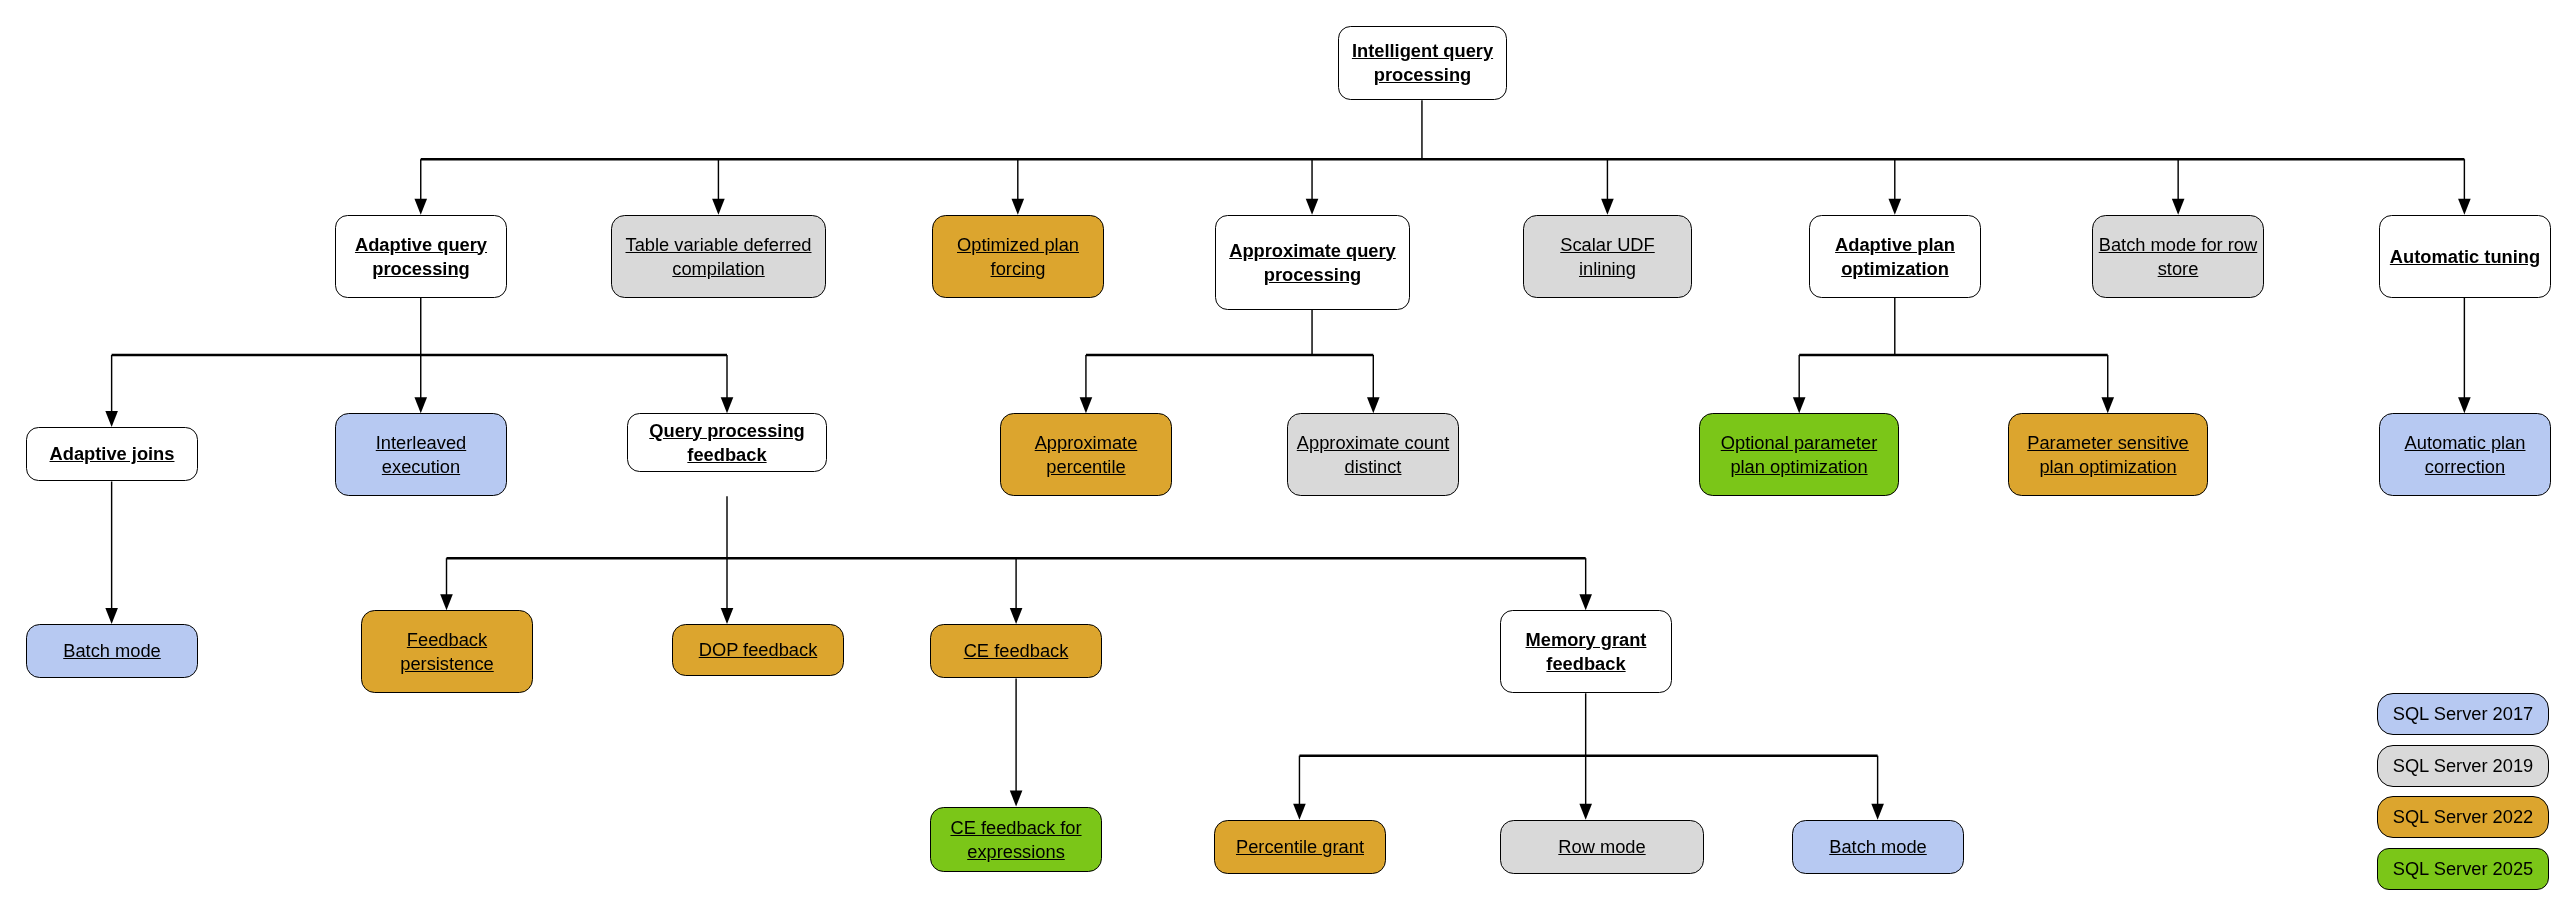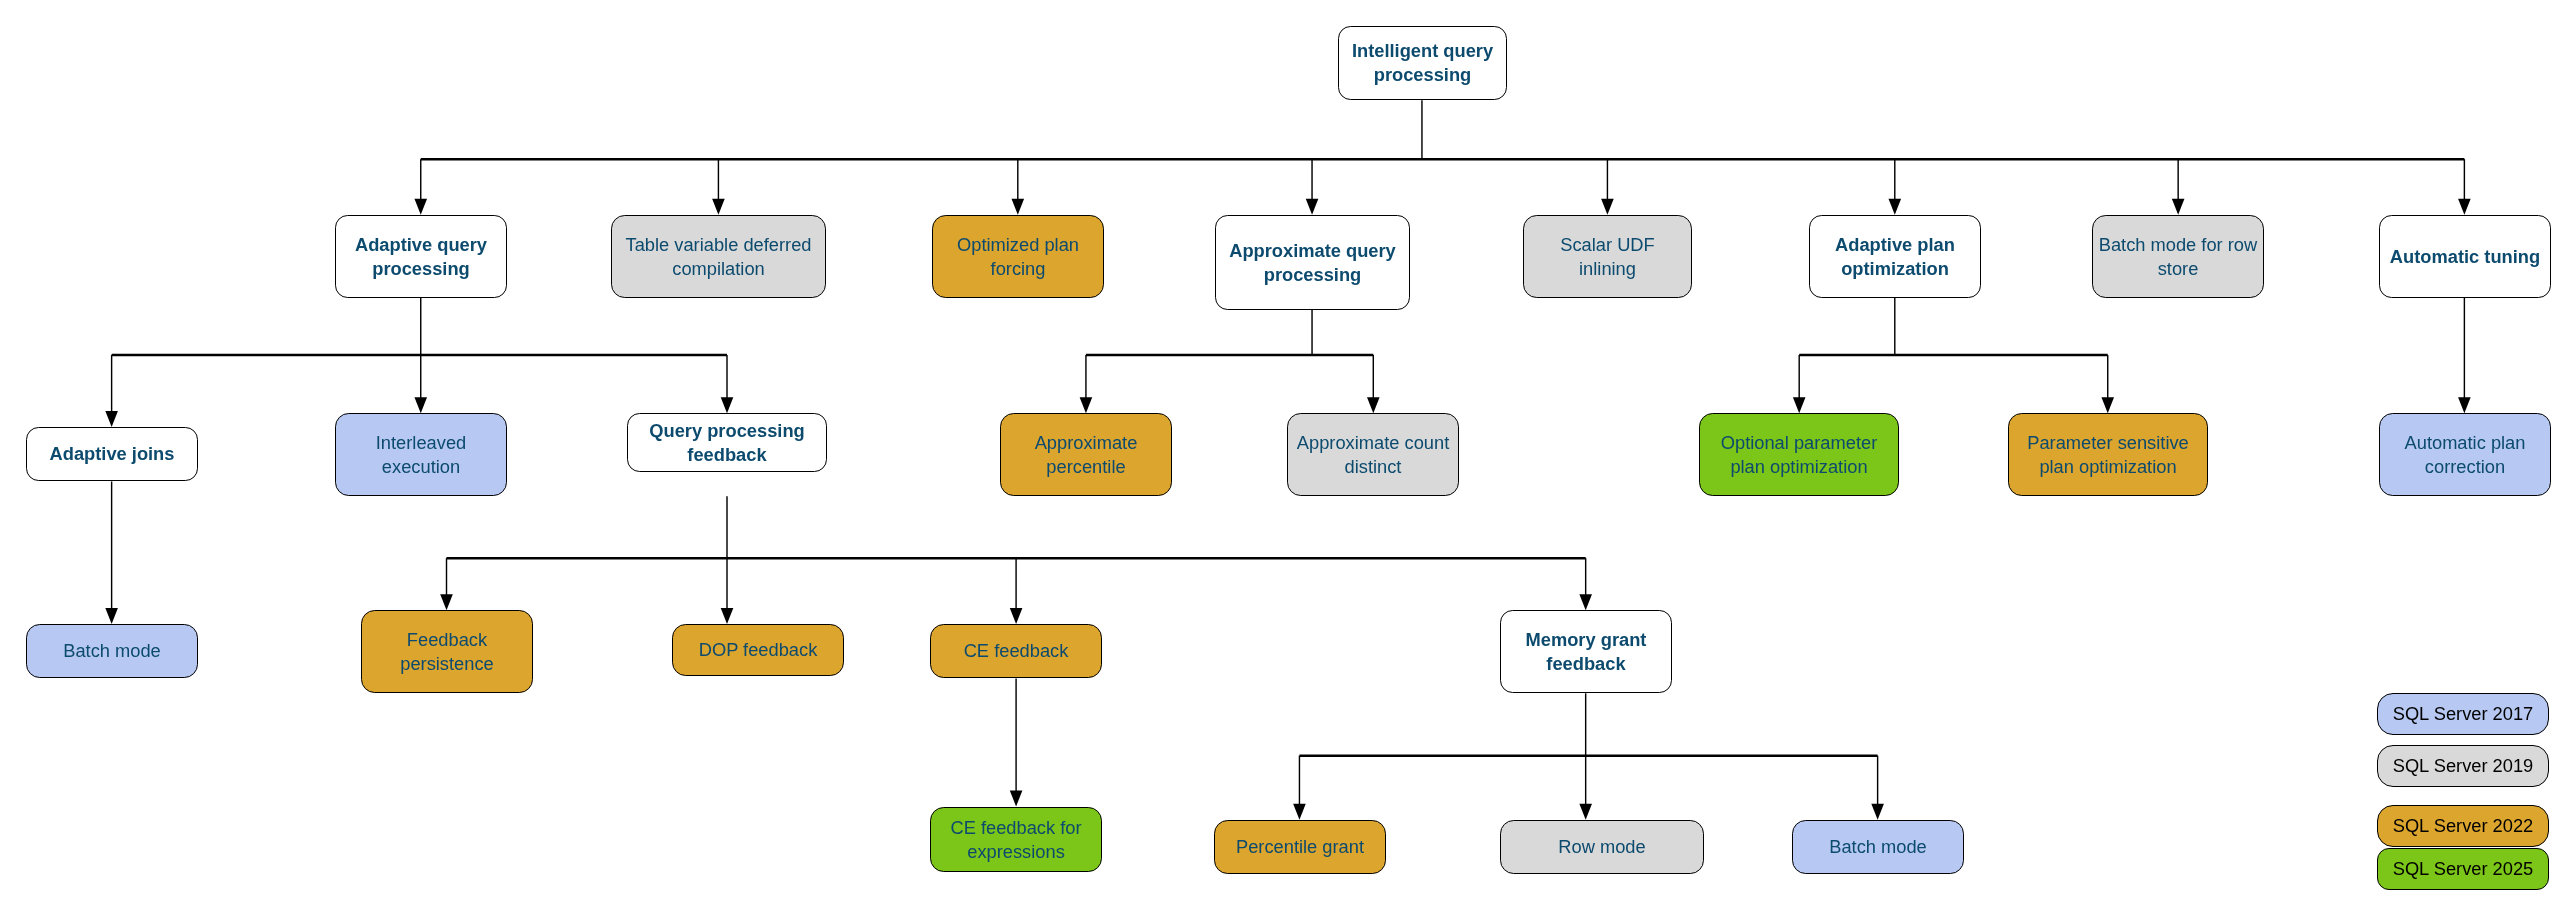--- a/index.html
+++ b/index.html
@@ -12,23 +12,24 @@
   }
   #edges{position:absolute;left:0;top:0;}
   .node{
     position:absolute;
     box-sizing:border-box;
     border:1.7px solid #000;
     border-radius:13.7px;
     display:flex;align-items:center;justify-content:center;
     text-align:center;
     font-size:18.3px;line-height:24px;
-    color:#0c4a6e;
+    color:#000000;
     padding:2.3px 5.7px;
     background:#fff;
+    text-decoration:underline;
   }
   .node.category{font-weight:bold;border-radius:12.6px;}
   .legend-pill{
     position:absolute;
     box-sizing:border-box;
     border:1.7px solid #000;
     border-radius:16px;
     display:flex;align-items:center;justify-content:center;
     font-size:18.3px;color:#000;
   }
@@ -181,21 +182,21 @@
         <span>Batch mode</span>
       </div>
     </div>
   <div id="legend">
       <div class="legend-pill" style="left: 2377px; top: 693px; width: 172px; height: 42px; background: rgb(183, 201, 242);">
         <span>SQL Server 2017</span>
       </div>
       <div class="legend-pill" style="left: 2377px; top: 745px; width: 172px; height: 42px; background: rgb(217, 217, 217);">
         <span>SQL Server 2019</span>
       </div>
-      <div class="legend-pill" style="left: 2377px; top: 796px; width: 172px; height: 42px; background: rgb(220, 165, 46); margin-top: 9px;">
+      <div class="legend-pill" style="left: 2377px; top: 796px; width: 172px; height: 42px; background: rgb(220, 165, 46);">
         <span>SQL Server 2022</span>
       </div>
       <div class="legend-pill" style="left: 2377px; top: 848px; width: 172px; height: 42px; background: rgb(123, 198, 24); border-radius: 12px;">
         <span>SQL Server 2025</span>
       </div>
     </div>
 </div>
 
 
 </body></html>

